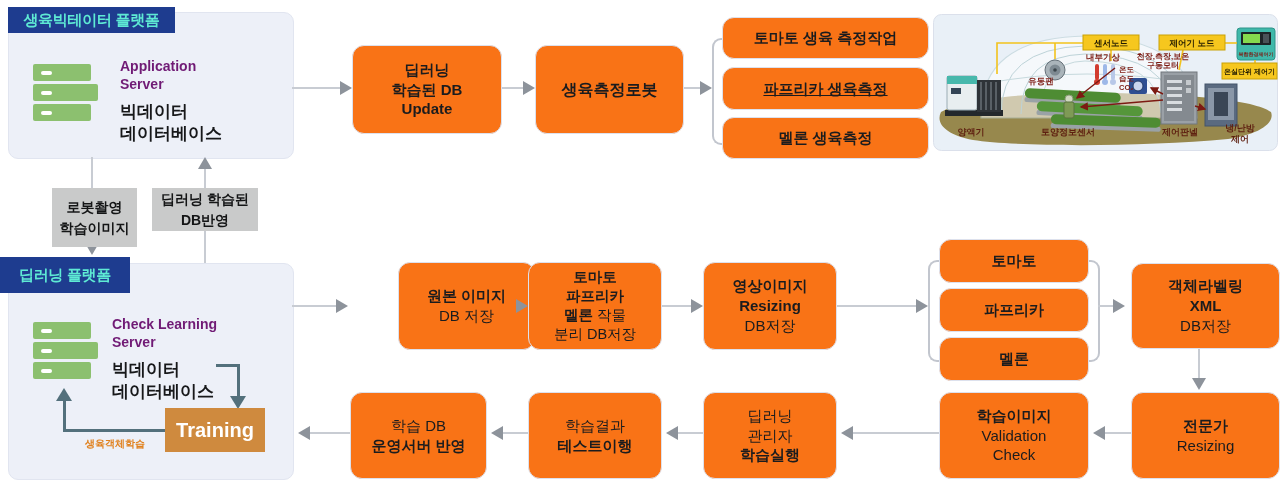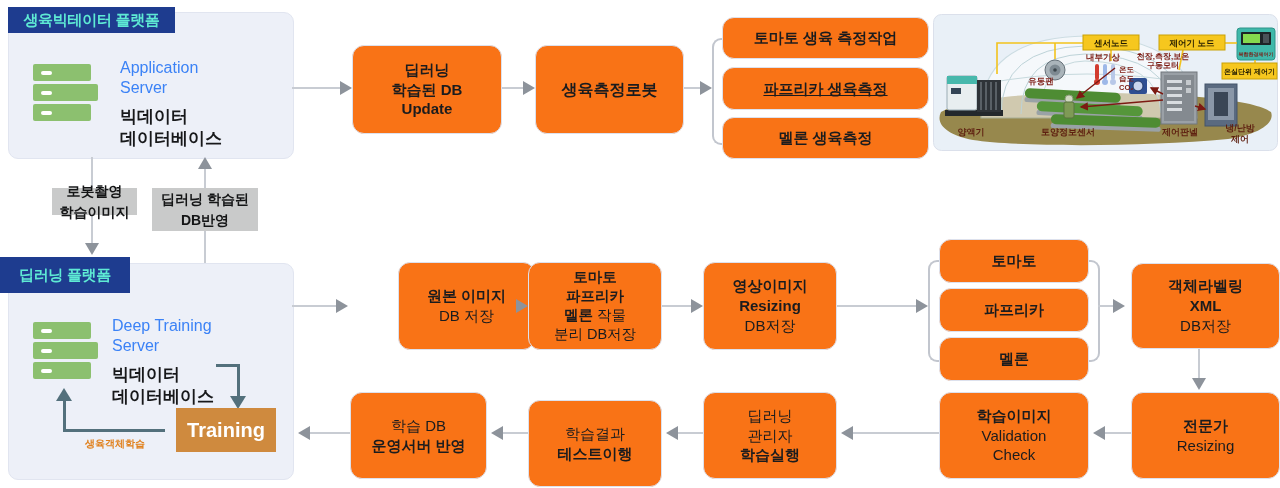--- a/index.html
+++ b/index.html
@@ -32,21 +32,21 @@
   .tri.l{border-top:7px solid transparent;border-bottom:7px solid transparent;border-right:12px solid #8d939b;}
   .tri.u{border-left:7px solid transparent;border-right:7px solid transparent;border-bottom:12px solid #8d939b;}
   .tri.d{border-left:7px solid transparent;border-right:7px solid transparent;border-top:12px solid #8d939b;}
   .bracketL{position:absolute;border:2px solid #c2c6ce;border-right:none;border-radius:9px 0 0 9px;z-index:1;}
   .bracketR{position:absolute;border:2px solid #c2c6ce;border-left:none;border-radius:0 9px 9px 0;z-index:1;}
   .server{position:absolute;display:flex;flex-direction:column;gap:3px;z-index:2;}
   .server .bar{height:17px;background:#8cc06f;border-radius:2px;position:relative;width:58px;}
   .server .bar:nth-child(2){width:65px;}
   .server .bar::after{content:"";position:absolute;left:8px;top:7px;width:11px;height:4px;background:#ffffff;border-radius:2px;}
   .srvText{position:absolute;z-index:2;}
-  .srvType{color:#3b82f6;font-size:16px;line-height:1.28;}
+  .srvType{color:#701a75;font-size:14px;line-height:1.28;font-weight:bold;}
   .srvName{color:#17181a;font-size:17px;font-weight:bold;line-height:1.3;margin-top:7px;}
   .dlineh{position:absolute;background:#53707c;height:3px;z-index:2;}
   .dlinev{position:absolute;background:#53707c;width:3px;z-index:2;}
   .dtri{position:absolute;width:0;height:0;z-index:3;}
   .dtri.d{border-left:8px solid transparent;border-right:8px solid transparent;border-top:13px solid #53707c;}
   .dtri.u{border-left:8px solid transparent;border-right:8px solid transparent;border-bottom:13px solid #53707c;}
   .training{
     position:absolute;background:#cf8a3e;color:#ffffff;font-weight:bold;font-size:20px;
     display:flex;align-items:center;justify-content:center;z-index:4;
   }
@@ -232,53 +232,53 @@
   <text x="38" y="121" text-anchor="middle" font-size="9" font-weight="bold" fill="#5e1f10">양액기</text>
   <text x="135" y="121" text-anchor="middle" font-size="9" font-weight="bold" fill="#5e1f10">토양정보센서</text>
   <text x="247" y="121" text-anchor="middle" font-size="9" font-weight="bold" fill="#5e1f10">제어판넬</text>
   <text x="307" y="117" text-anchor="middle" font-size="9" font-weight="bold" fill="#5e1f10">냉/난방</text>
   <text x="307" y="128" text-anchor="middle" font-size="9" font-weight="bold" fill="#5e1f10">제어</text>
 </svg>
 </div>
 
 <div class="vline" style="left:91px;top:157px;height:86px;"></div>
 <div class="tri d" style="left:85px;top:243px;"></div>
-<div class="grayLabel" style="left:52px;top:188px;width:85px;height:27px;">
+<div class="grayLabel" style="left:52px;top:188px;width:85px;height:59px;">
   <div>로봇촬영</div>
   <div>학습이미지</div>
 </div>
 <div class="vline" style="left:204px;top:168px;height:97px;"></div>
 <div class="tri u" style="left:198px;top:157px;"></div>
 <div class="grayLabel" style="left:152px;top:188px;width:106px;height:43px;">
   <div>딥러닝 학습된</div>
   <div>DB반영</div>
 </div>
 
 <div class="platform" style="left:8px;top:263px;width:284px;height:215px;"></div>
 <div class="badge" style="left:0px;top:257px;width:130px;height:36px;">딥러닝 플랫폼</div>
 <div class="server" style="left:33px;top:322px;">
   <div class="bar"></div>
     <div class="bar"></div>
     <div class="bar"></div>
 </div>
 <div class="srvText" style="left:112px;top:316px;">
   <div class="srvType">
-    <div>Deep Training</div>
+    <div>Check Learning</div>
     <div>Server</div>
   </div>
   <div class="srvName">
     <div>빅데이터</div>
     <div>데이터베이스</div>
   </div>
 </div>
 
 <div class="dlineh" style="left:216px;top:364px;width:24px;"></div>
 <div class="dlinev" style="left:237px;top:364px;height:33px;"></div>
 <div class="dtri d" style="left:230px;top:396px;"></div>
-<div class="training" style="left:176px;top:408px;width:100px;height:44px;">Training</div>
+<div class="training" style="left:165px;top:408px;width:100px;height:44px;">Training</div>
 <div class="dlineh" style="left:63px;top:429px;width:102px;"></div>
 <div class="dlinev" style="left:63px;top:400px;height:32px;"></div>
 <div class="dtri u" style="left:56px;top:388px;"></div>
 <div class="loopLabel" style="left:60px;top:437px;width:110px;">생육객체학습</div>
 
 <div class="hline" style="left:292px;top:305px;width:44px;"></div>
 <div class="tri r" style="left:336px;top:299px;"></div>
 
 <div class="box" style="left:350px;top:262px;width:135px;height:86px;margin-left:48px;">
   <div class="b">원본 이미지</div>
@@ -350,21 +350,21 @@
 
 <div class="box" style="left:703px;top:392px;width:132px;height:85px;">
   <div>딥러닝</div>
   <div>관리자</div>
   <div class="b">학습실행</div>
 </div>
 
 <div class="hline" style="left:678px;top:432px;width:25px;"></div>
 <div class="tri l" style="left:666px;top:426px;"></div>
 
-<div class="box" style="left:528px;top:392px;width:132px;height:85px;margin-top:8px;">
+<div class="box" style="left:528px;top:392px;width:132px;height:85px;">
   <div>학습결과</div>
   <div class="b">테스트이행</div>
 </div>
 
 <div class="hline" style="left:503px;top:432px;width:25px;"></div>
 <div class="tri l" style="left:491px;top:426px;"></div>
 
 <div class="box" style="left:350px;top:392px;width:135px;height:85px;">
   <div>학습 DB</div>
   <div class="b">운영서버 반영</div>

